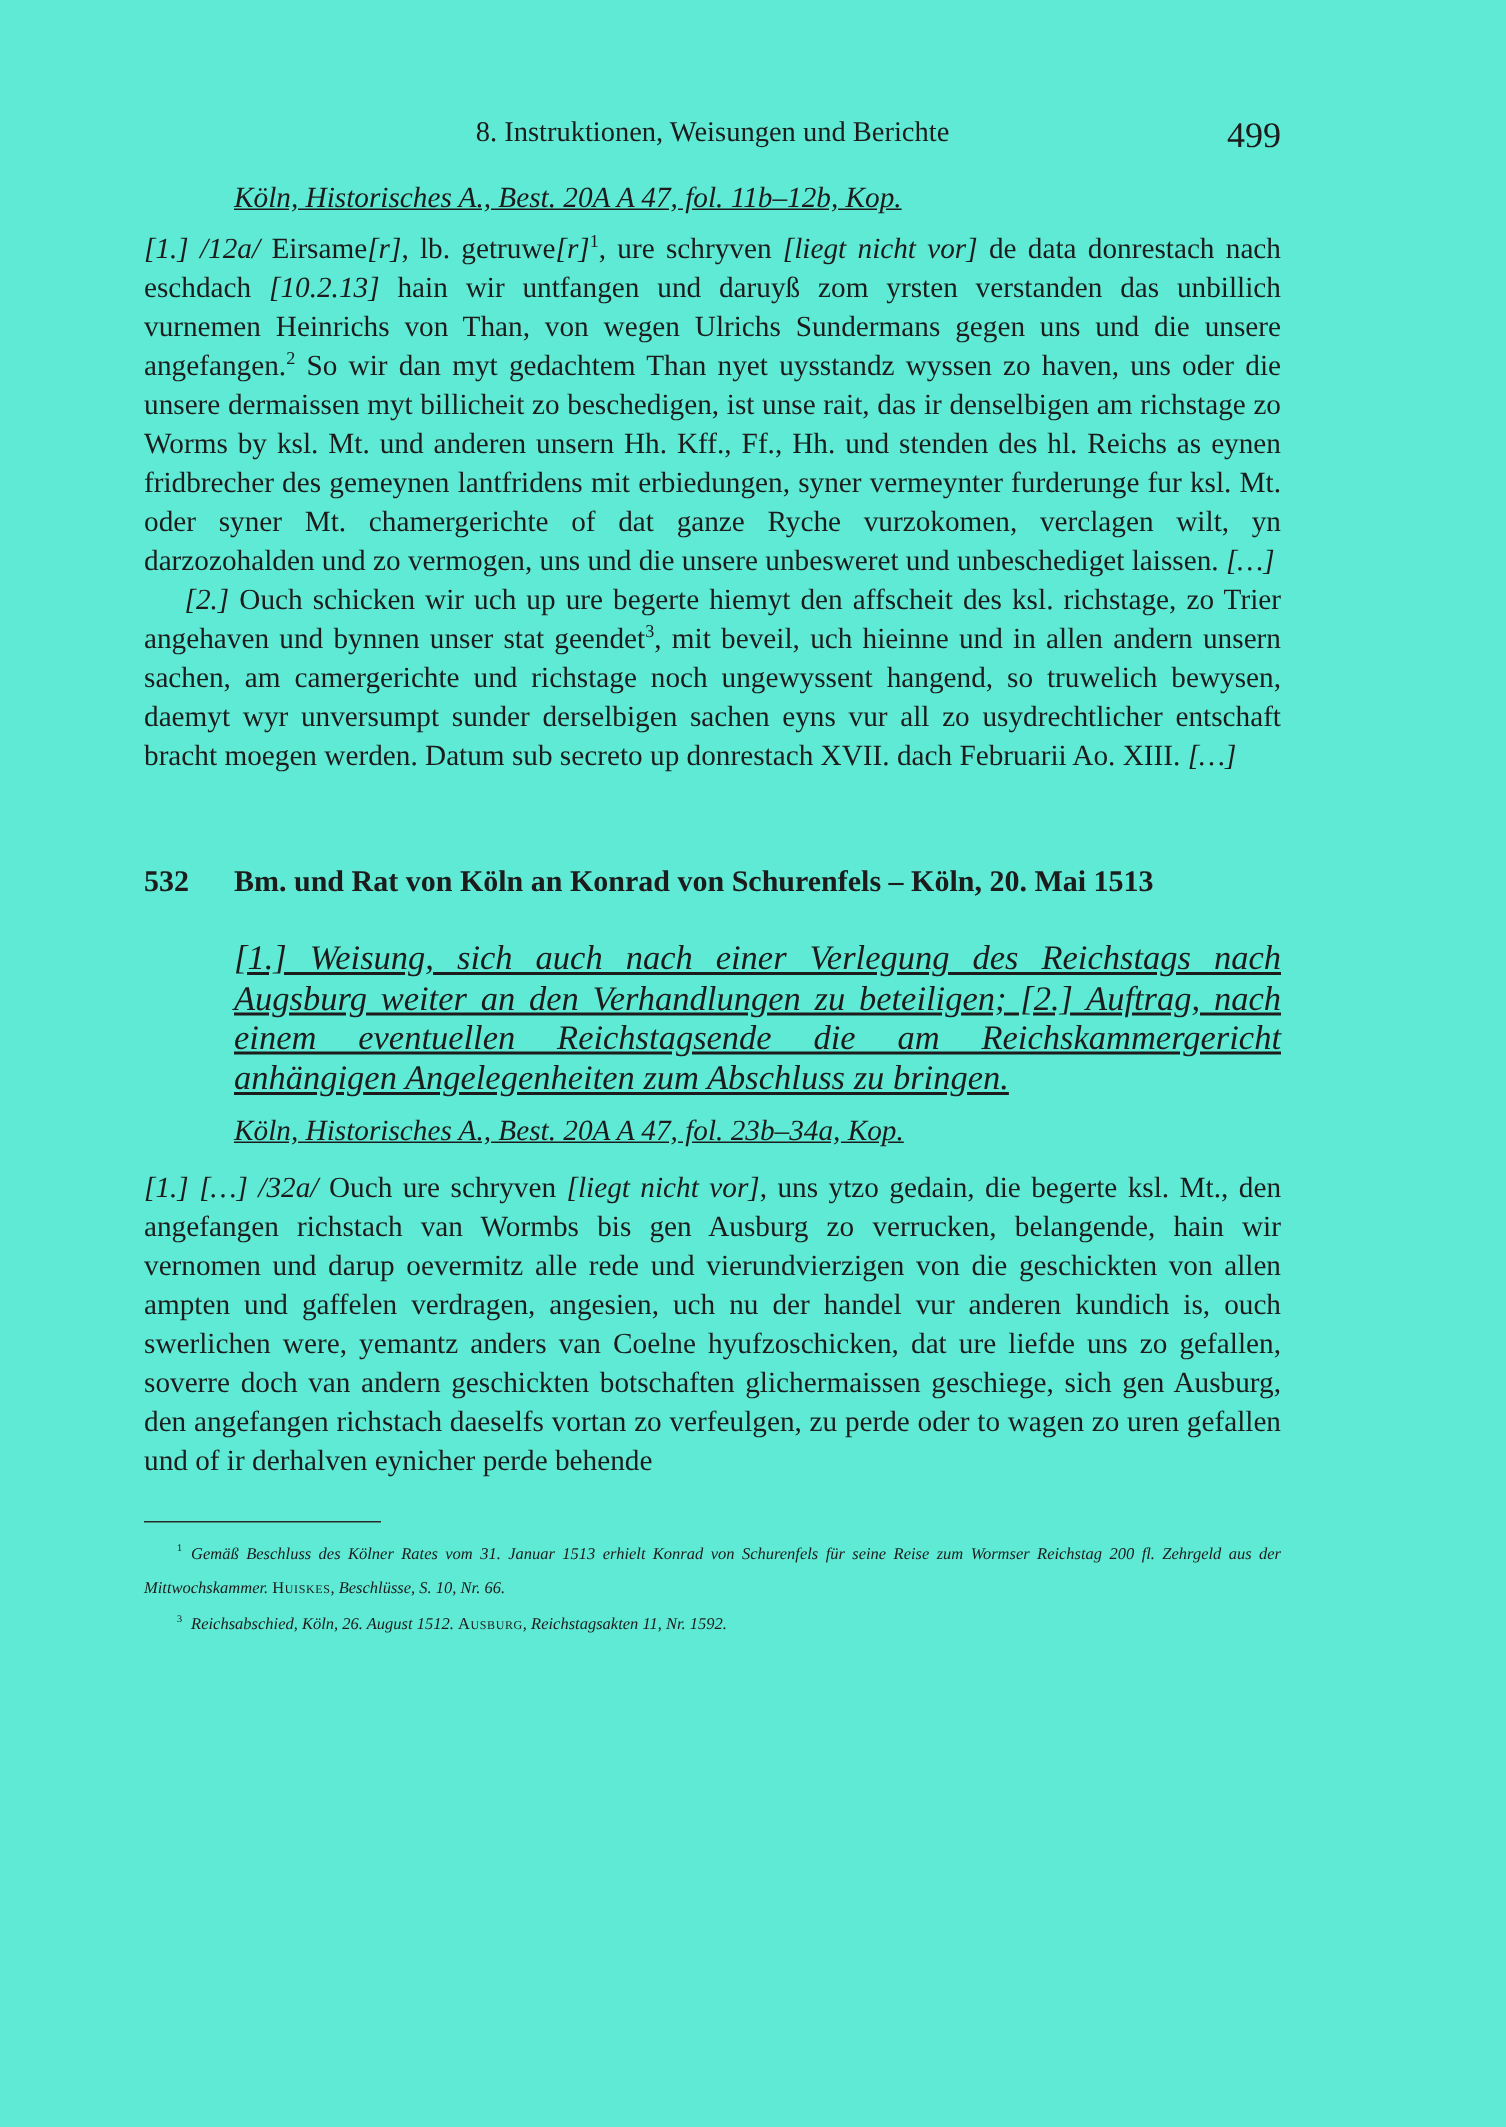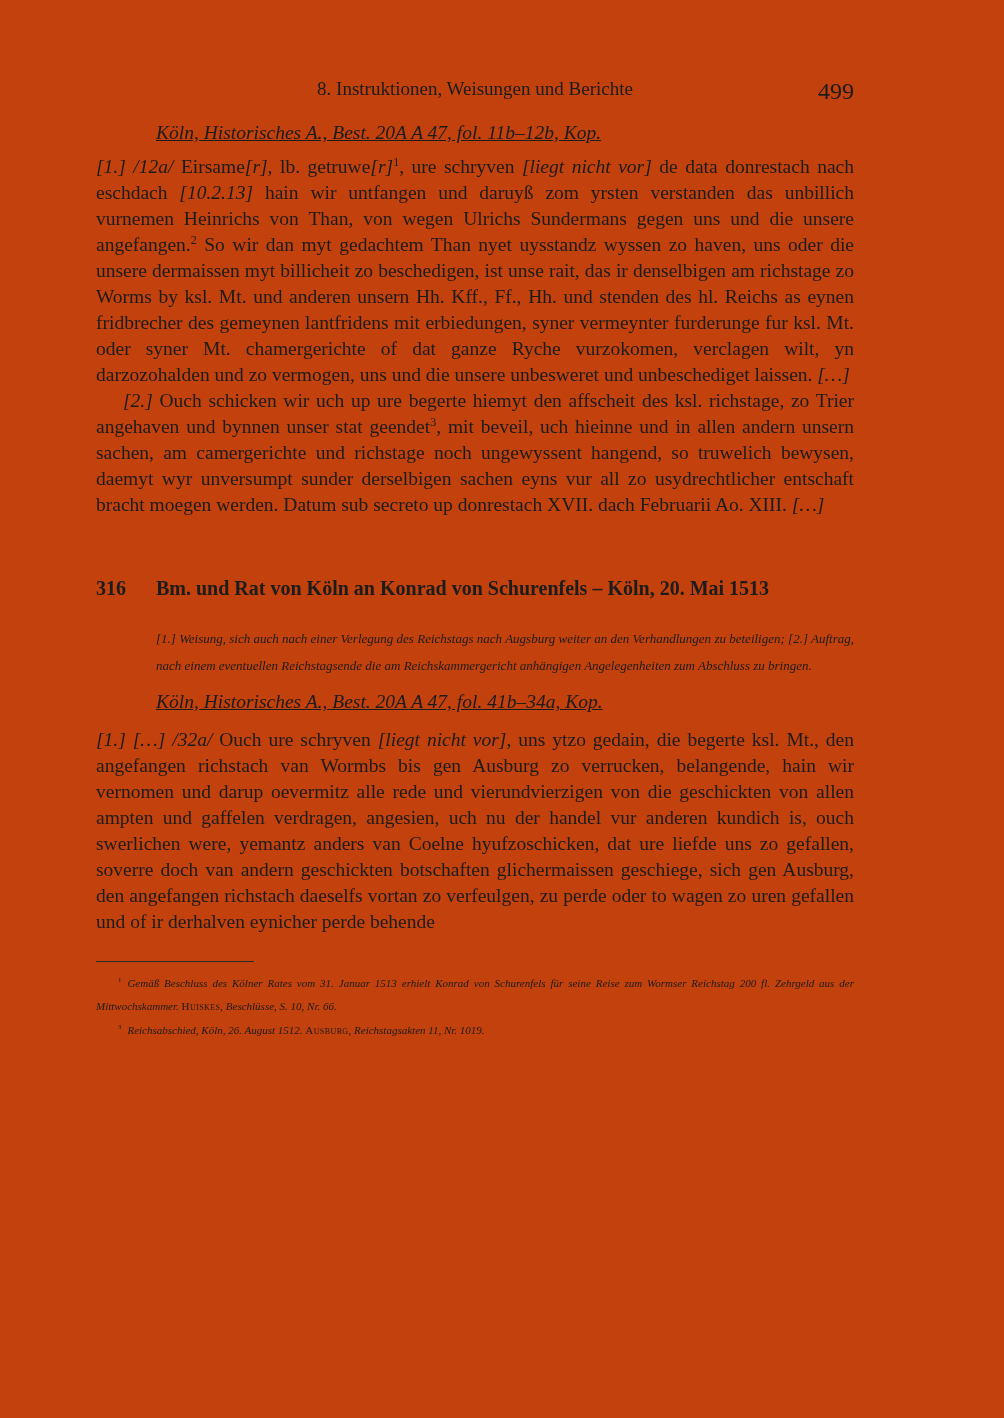--- a/index.html
+++ b/index.html
@@ -1,21 +1,21 @@
 <!DOCTYPE html>
 <html><head>
 <meta charset="utf-8">
 <style>
   html, body { margin: 0; padding: 0; background: #e8e8e8; }
   .page {
     position: relative;
     width: 1004px;
     height: 1418px;
     margin: 0 auto;
-    background: #c2410c;
+    background: #5eead4;
     color: #1c1c1c;
     font-family: "Liberation Serif", "DejaVu Serif", serif;
     box-sizing: border-box;
     padding: 78px 150px 40px 96px;
     overflow: hidden;
   }
   .running-header {
     position: relative;
     height: 28px;
     font-size: 19px;
@@ -54,23 +54,24 @@
     margin-top: 56px;
     font-weight: bold;
     font-size: 20px;
     line-height: 28px;
   }
   .doc-number { width: 60px; flex-shrink: 0; }
   .doc-title { flex: 1; }
   .summary-para {
     margin: 24px 0 0 60px;
     font-style: italic;
-    font-size: 13px;
+    font-size: 23px;
     line-height: 26.5px;
     text-align: justify;
+    text-decoration: underline;
   }
   .source-line.second { margin-top: 10px; }
   .body-para.after-source { margin-top: 12px; }
   .footnote-sep {
     width: 158px;
     border: 0;
     border-top: 1.6px solid #2a2a2a;
     margin: 26px 0 10px 0;
   }
   .footnote {
@@ -93,28 +94,28 @@
   </div>
 
   <div>
     <p class="source-line">Köln, Historisches A., Best. 20A A 47, fol. 11b–12b, Kop.</p>
     <p class="body-para first"><span class="it">[1.] /12a/</span><span> Eirsame</span><span class="it">[r]</span><span>, lb. getruwe</span><span class="it">[r]</span><sup>1</sup><span>, ure schryven </span><span class="it">[liegt nicht vor]</span><span> de data donrestach nach eschdach </span><span class="it">[10.2.13]</span><span> hain wir untfangen und daruyß zom yrsten verstanden das unbillich vurnemen Heinrichs von Than, von wegen Ulrichs Sundermans gegen uns und die unsere angefangen.</span><sup>2</sup><span> So wir dan myt gedachtem Than nyet uysstandz wyssen zo haven, uns oder die unsere dermaissen myt billicheit zo beschedigen, ist unse rait, das ir denselbigen am richstage zo Worms by ksl. Mt. und anderen unsern Hh. Kff., Ff., Hh. und stenden des hl. Reichs as eynen fridbrecher des gemeynen lantfridens mit erbiedungen, syner vermeynter furderunge fur ksl. Mt. oder syner Mt. chamergerichte of dat ganze Ryche vurzokomen, verclagen wilt, yn darzozohalden und zo vermogen, uns und die unsere unbesweret und unbeschediget laissen. </span><span class="it">[…]</span></p>
     <p class="body-para indented"><span class="it">[2.]</span><span> Ouch schicken wir uch up ure begerte hiemyt den affscheit des ksl. richstage, zo Trier angehaven und bynnen unser stat geendet</span><sup>3</sup><span>, mit beveil, uch hieinne und in allen andern unsern sachen, am camergerichte und richstage noch ungewyssent hangend, so truwelich bewysen, daemyt wyr unversumpt sunder derselbigen sachen eyns vur all zo usydrechtlicher entschaft bracht moegen werden. Datum sub secreto up donrestach XVII. dach Februarii Ao. XIII. </span><span class="it">[…]</span></p>
   </div>
 
   <div>
     <div class="doc-heading">
-      <span class="doc-number">316</span>
+      <span class="doc-number">532</span>
       <span class="doc-title">Bm. und Rat von Köln an Konrad von Schurenfels – Köln, 20. Mai 1513</span>
     </div>
     <p class="summary-para"><span class="it">[1.] Weisung, sich auch nach einer Verlegung des Reichstags nach Augsburg weiter an den Verhandlungen zu beteiligen; [2.] Auftrag, nach einem eventuellen Reichstagsende die am Reichskammergericht anhängigen Angelegenheiten zum Abschluss zu bringen.</span></p>
-    <p class="source-line second">Köln, Historisches A., Best. 20A A 47, fol. 41b–34a, Kop.</p>
+    <p class="source-line second">Köln, Historisches A., Best. 20A A 47, fol. 23b–34a, Kop.</p>
     <p class="body-para after-source"><span class="it">[1.] […] /32a/</span><span> Ouch ure schryven </span><span class="it">[liegt nicht vor]</span><span>, uns ytzo gedain, die begerte ksl. Mt., den angefangen richstach van Wormbs bis gen Ausburg zo verrucken, belangende, hain wir vernomen und darup oevermitz alle rede und vierundvierzigen von die geschickten von allen ampten und gaffelen verdragen, angesien, uch nu der handel vur anderen kundich is, ouch swerlichen were, yemantz anders van Coelne hyufzoschicken, dat ure liefde uns zo gefallen, soverre doch van andern geschickten botschaften glichermaissen geschiege, sich gen Ausburg, den angefangen richstach daeselfs vortan zo verfeulgen, zu perde oder to wagen zo uren gefallen und of ir derhalven eynicher perde behende</span></p>
   </div>
 
   <hr class="footnote-sep">
 
   <div>
     <p class="footnote"><sup>1</sup><span><span class="it">Gemäß Beschluss des Kölner Rates vom 31. Januar 1513 erhielt Konrad von Schurenfels für seine Reise zum Wormser Reichstag 200 fl. Zehrgeld aus der Mittwochskammer. </span><span class="sc">Huiskes</span><span class="it">, Beschlüsse, S. 10, Nr. 66.</span></span></p>
-    <p class="footnote"><sup>3</sup><span><span class="it">Reichsabschied, Köln, 26. August 1512. </span><span class="sc">Ausburg</span><span class="it">, Reichstagsakten 11, Nr. 1019.</span></span></p>
+    <p class="footnote"><sup>3</sup><span><span class="it">Reichsabschied, Köln, 26. August 1512. </span><span class="sc">Ausburg</span><span class="it">, Reichstagsakten 11, Nr. 1592.</span></span></p>
   </div>
 
 </div>
 
 </body></html>

